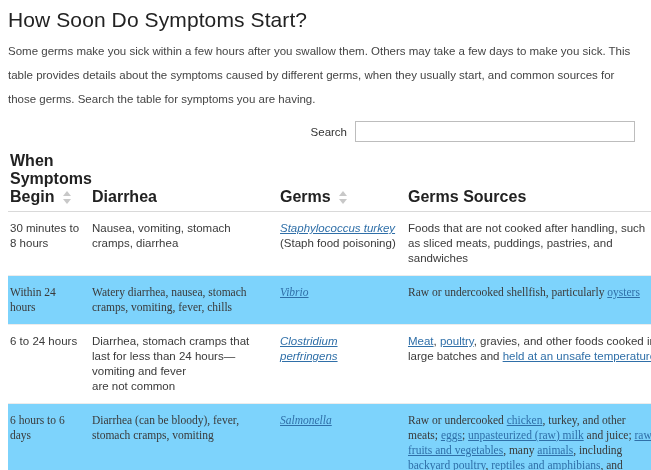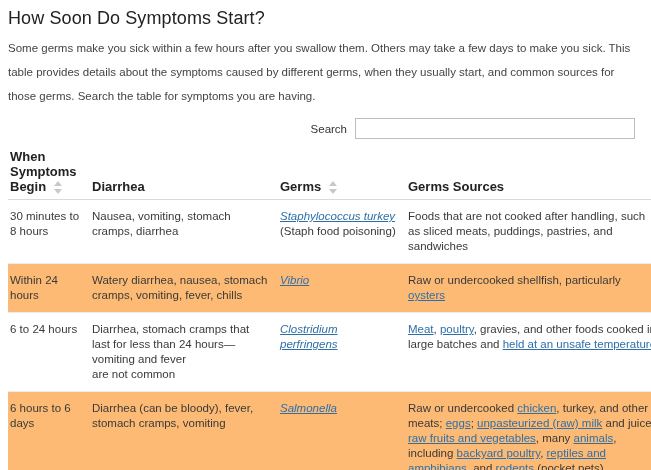--- a/index.html
+++ b/index.html
@@ -15,21 +15,21 @@
     overflow: hidden;
   }
   .page {
     width: 651px;
     height: 470px;
     position: relative;
     box-sizing: border-box;
     padding: 0 8px;
   }
   h1.page-title {
-    font-size: 18px;
+    font-size: 21px;
     font-weight: normal;
     color: #222222;
     margin: 8px 0 7px 0;
     letter-spacing: 0.1px;
   }
   p.intro {
     font-size: 11.5px;
     line-height: 24px;
     color: #444444;
     margin: 0 0 10px 0;
@@ -62,21 +62,21 @@
   table.symptom-table {
     width: 635px;
     border-collapse: collapse;
     font-size: 11.5px;
     table-layout: fixed;
   }
   table.symptom-table thead th {
     text-align: left;
     font-weight: bold;
     color: #222222;
-    font-size: 13px;
+    font-size: 16px;
     vertical-align: bottom;
     padding: 2px 8px 5px 2px;
     border-bottom: 1px solid #d9d9d9;
     position: relative;
   }
   th.col-when { width: 72px; }
   th.col-symptoms { width: 178px; }
   th.col-germs { width: 118px; }
   th.col-sources { width: 250px; }
 
@@ -106,21 +106,22 @@
     border-top: 5px solid #c8c8c8;
   }
   table.symptom-table tbody td {
     vertical-align: top;
     padding: 9px 8px 9px 2px;
     line-height: 15px;
     color: #3a3a3a;
     border-bottom: 1px solid #ececec;
   }
   tbody tr.alt td {
-    background: #fdba74;
+    background: #7dd3fc;
+    font-family: Liberation Serif, serif;
   }
   td.when { white-space: normal; margin-left: 46px; }
   .germ-link {
     color: #2f6fa8;
     text-decoration: underline;
     font-style: italic;
     cursor: pointer;
   }
   .germ-sub {
     color: #3a3a3a;

